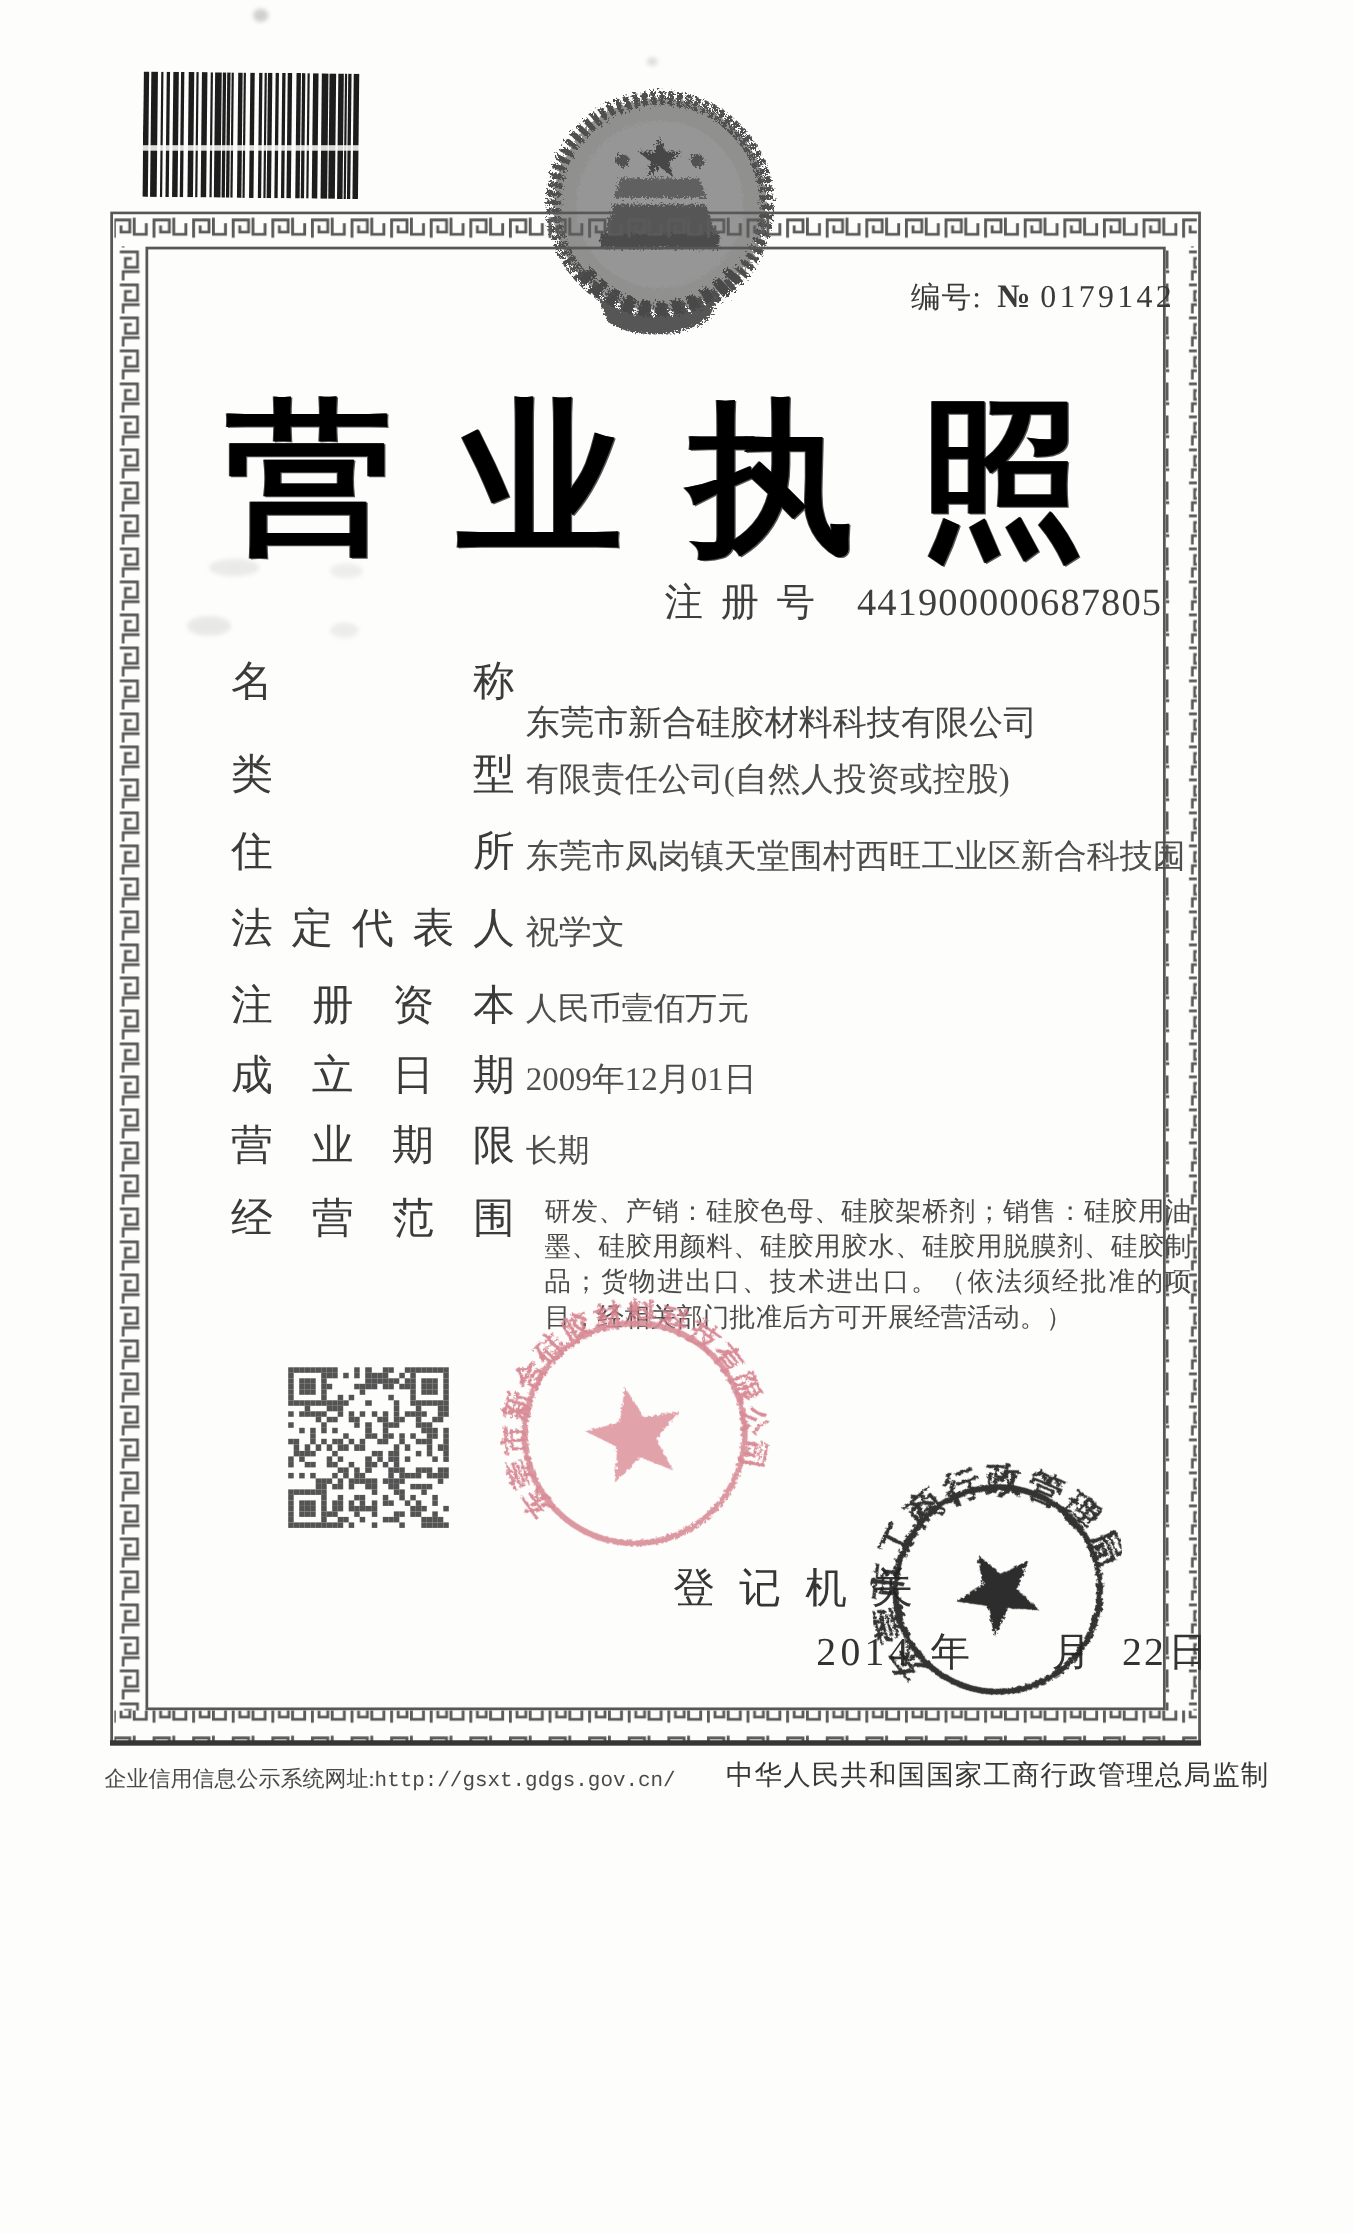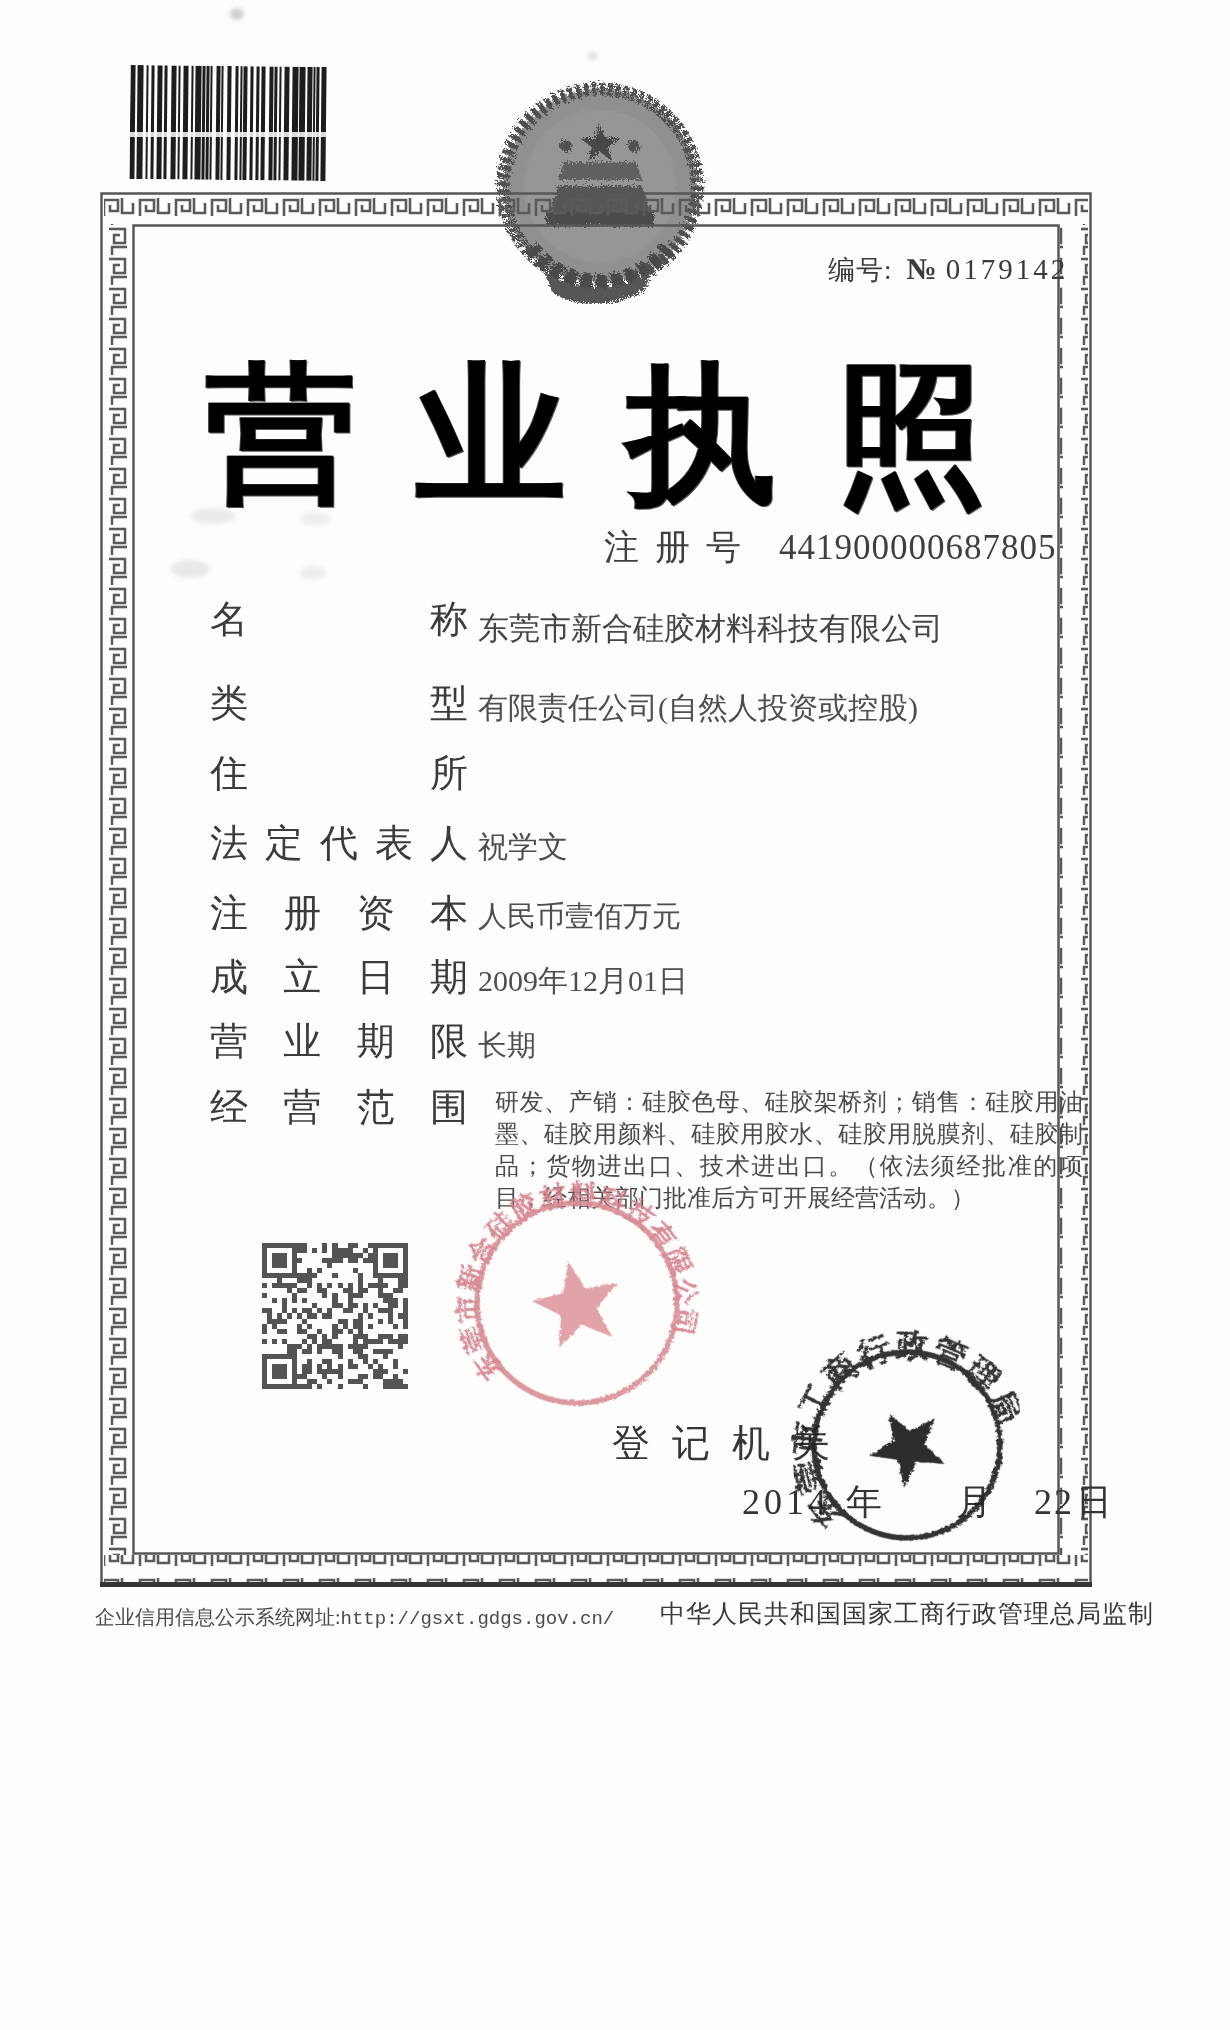--- a/index.html
+++ b/index.html
@@ -44,21 +44,21 @@
   
   #company-stamp{left:452px;top:1178px;opacity:.9;transform:rotate(-12deg);z-index:4;}
   #authority-stamp{left:792px;top:1330px;opacity:.92;transform:rotate(-4deg);z-index:6;}
 
   
   #registry-label{left:612px;top:1418px;font-size:38px;letter-spacing:22px;color:#363636;font-weight:500;}
   #date-line{left:742px;top:1478px;font-size:36px;color:#333;white-space:nowrap;z-index:3;}
   #date-line .y{letter-spacing:4px;}
   #date-line .u1{margin-left:16px;}
   #date-line .u2{margin-left:74px;}
-  #date-line .d{margin-left:42px;letter-spacing:2px;}
+  #date-line .d{margin-left:28px;letter-spacing:2px;}
   #date-line .u3{margin-left:2px;}
 
   
   #footer-left{left:95px;top:1604px;font-size:20px;color:#4a4a4a;}
   #footer-left .url{font-family:"Liberation Mono","DejaVu Sans Mono",monospace;font-size:19px;}
   #footer-right{left:12px;top:1597px;width:1142px;text-align:right;font-size:25px;color:#383838;
                 letter-spacing:1px;font-weight:500;}
 
   .smudge{position:absolute;background:#9a9a9a;border-radius:50%;filter:blur(2px);}
 </style>
@@ -157,26 +157,27 @@
     <span>编号:</span><span class="nomark">№</span><span class="digits">0179142</span>
   </div>
 
   <div id="title" class="abs">营业执照</div>
 
   <div id="regline" class="abs">
     <span class="lbl">注册号</span><span class="num">441900000687805</span>
   </div>
 
   <div class="abs flabel" style="top:594px;">名称</div>
-  <div class="abs fvalue" style="top:608px;font-size:31px;color:#454545;">东莞市新合硅胶材料科技有限公司</div>
+  <div class="abs fvalue" style="top:636px;font-size:31px;color:#454545;">东莞市新合硅胶材料科技有限公司</div>
 
   <div class="abs flabel" style="top:678px;">类型</div>
   <div class="abs fvalue" style="top:688px;font-size:30px;">有限责任公司(自然人投资或控股)</div>
 
   <div class="abs flabel" style="top:748px;">住所</div>
+  <div class="abs fvalue" style="top:758px;font-size:30px;">东莞市凤岗镇天堂围村西旺工业区新合科技园</div>
 
   <div class="abs flabel" style="top:818px;">法定代表人</div>
   <div class="abs fvalue" style="top:827px;font-size:30px;">祝学文</div>
 
   <div class="abs flabel" style="top:888px;">注册资本</div>
   <div class="abs fvalue" style="top:897px;font-size:29px;">人民币壹佰万元</div>
 
   <div class="abs flabel" style="top:952px;">成立日期</div>
   <div class="abs fvalue" style="top:961px;font-size:30px;">2009年12月01日</div>
 

